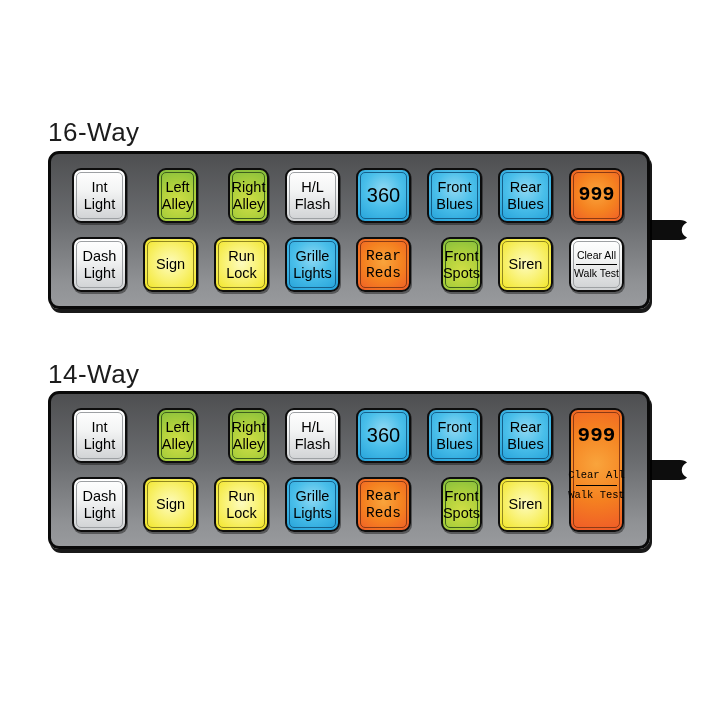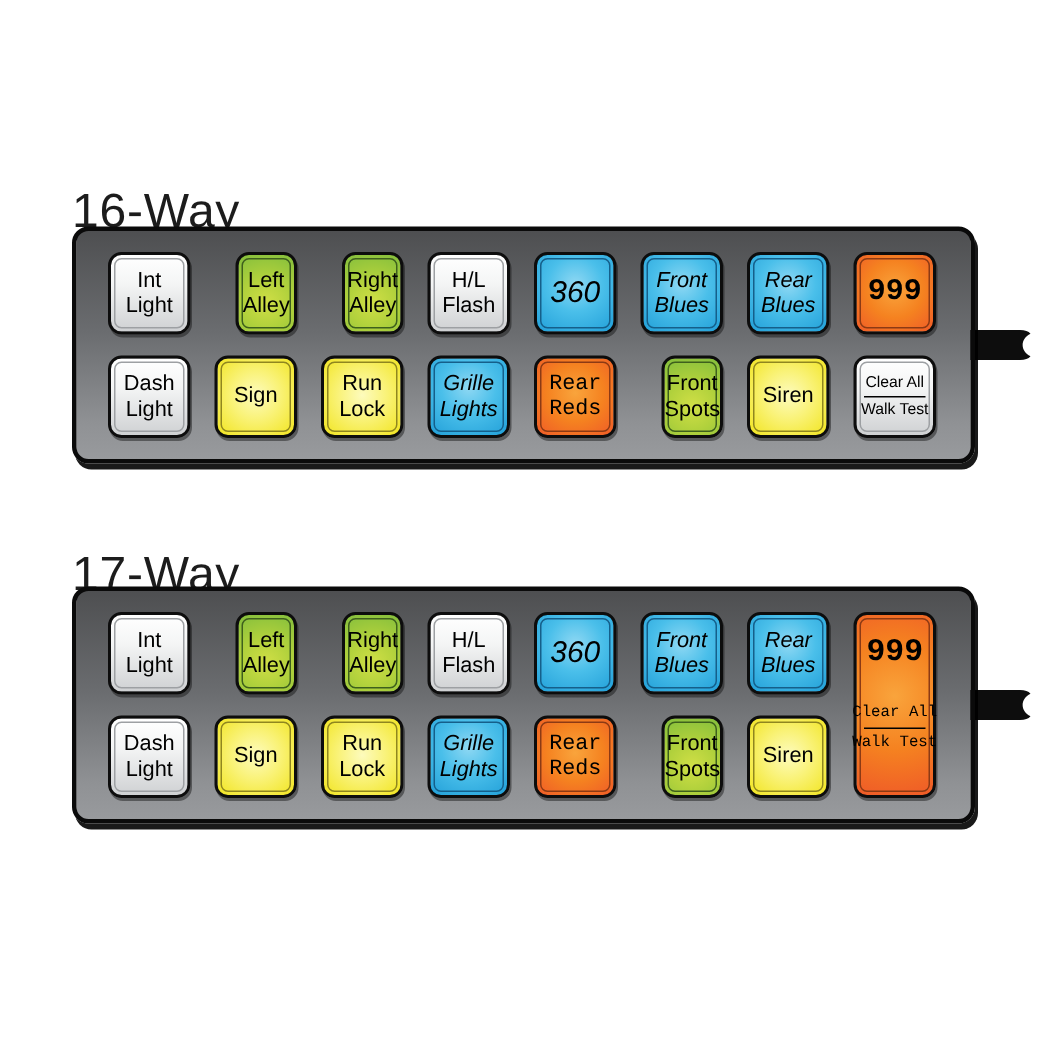--- a/index.html
+++ b/index.html
@@ -7,21 +7,21 @@
     width: 709px; height: 709px;
     background: #ffffff;
     font-family: "Liberation Sans", sans-serif;
     position: relative;
     overflow: hidden;
     color: #000;
   }
   .title {
     position: absolute;
     left: 48px;
-    font-size: 32px;
+    font-size: 26px;
     font-weight: 300;
     letter-spacing: 0.5px;
     color: #1c1c1c;
   }
   .title.t1 { top: 95px; }
   .title.t2 { top: 337px; }
 
   .cable {
     position: absolute;
     left: 636px;
@@ -76,21 +76,21 @@
     border-radius: 5px;
     border: 1.5px solid rgba(0,0,0,0.35);
     pointer-events: none;
   }
   .btn span { position: relative; white-space: nowrap; }
 
   .btn.white  { background: linear-gradient(180deg, #ffffff 0%, #f4f5f5 38%, #cfd1d3 100%); }
   .btn.white::before  { border-color: #9da0a3; }
   .btn.green  { background: radial-gradient(circle at 50% 62%, #d0df46 0%, #b1d13c 45%, #82be3c 100%); margin-left: 14px; }
   .btn.green::before  { border-color: #3e601d; }
-  .btn.blue   { background: radial-gradient(circle at 50% 38%, #8fd8f3 0%, #4abfea 45%, #219fd8 100%); font-style: italic; }
+  .btn.blue   { background: radial-gradient(circle at 50% 38%, #8fd8f3 0%, #4abfea 45%, #219fd8 100%); }
   .btn.blue::before   { border-color: #155f8a; }
   .btn.yellow { background: radial-gradient(circle at 50% 48%, #fdfbbd 0%, #f9f276 45%, #f1e41d 100%); }
   .btn.yellow::before { border-color: #8f861f; }
   .btn.orange { background: radial-gradient(circle at 50% 45%, #f9a43c 0%, #f58220 50%, #ef5a28 100%); font-family: Liberation Mono, monospace; }
   .btn.orange::before { border-color: #8c3a14; }
 
   .btn.lg   { font-size: 20px; }
   .btn.bold { font-weight: bold; }
 
   .btn.dual { font-size: 10.5px; }
@@ -177,21 +177,21 @@
         <span>Siren</span>
       </div>
       <div class="btn white dual">
         <span>Clear All</span>
         <i class="divider"></i>
         <span>Walk Test</span>
       </div>
     </div>
 </div>
 
-<h2 class="title t2">17-Way</h2>
+<h2 class="title t2">14-Way</h2>
 <svg class="cable c2" viewBox="0 0 52 20" aria-hidden="true">
   <path d="M0,0 H44 Q49,0 51,2.5 C44,6 44,14 51,17.5 Q49,20 44,20 H0 Z" fill="#0d0d0d"></path>
 </svg>
 <div class="panel p2">
   <div class="grid">
       <div class="btn white">
         <span>Int</span>
         <span>Light</span>
       </div>
       <div class="btn green">

